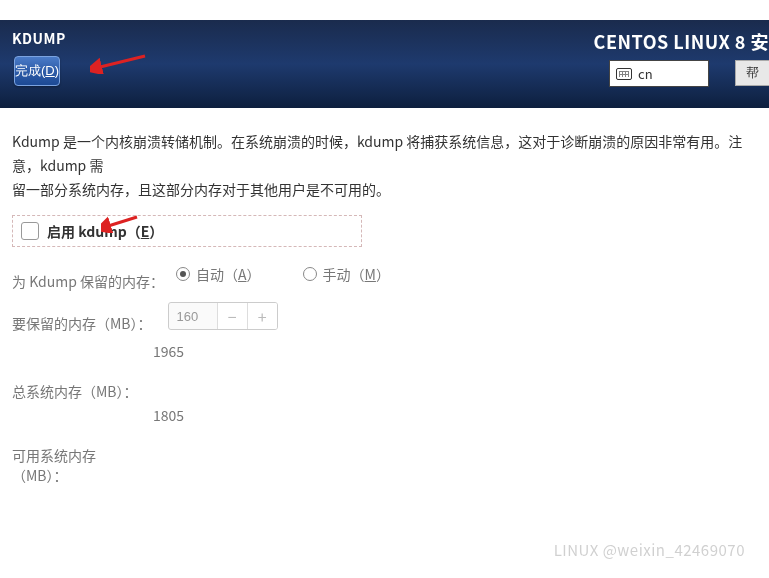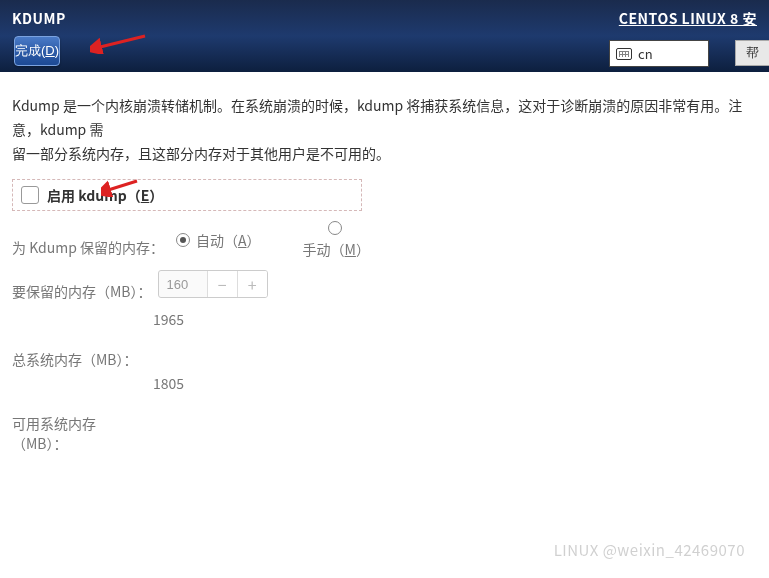--- a/index.html
+++ b/index.html
@@ -6,40 +6,40 @@
     body {
       width: 769px;
       height: 578px;
       font-family: "Noto Sans CJK SC", "Microsoft YaHei", sans-serif;
       background: #fff;
       overflow: hidden;
       position: relative;
     }
     .topbar {
       background: linear-gradient(to bottom, #1a2b4d 0%, #1e3a6e 50%, #0d1f3e 100%);
-      height: 72px;
+      height: 88px;
       color: #fff;
       position: relative;
+      margin-top: 20px;
     }
     .title {
       position: absolute;
       top: 8px;
       left: 12px;
       font-size: 14px;
       font-weight: bold;
       letter-spacing: 0.5px;
     }
     .distro {
       position: absolute;
       top: 8px;
-      right: 12px;
-      font-size: 14px;
+      right: 0;
+      font-size: 18px;
       font-weight: bold;
       letter-spacing: 0.5px;
-      text-decoration: underline;
     }
     .done-btn {
       position: absolute;
       top: 36px;
       left: 14px;
       background: linear-gradient(to bottom, #4a7bc8 0%, #2e5ca8 50%, #1d4a95 100%);
       border: 1px solid #7ba3e0;
       border-radius: 4px;
       color: #fff;
       padding: 5px 0;
@@ -143,27 +143,28 @@
       justify-content: center;
       margin-right: 2px;
     }
     .radio.checked::after {
       content: '';
       width: 6px; height: 6px;
       background: #555;
       border-radius: 50%;
     }
     .radio-group { display: inline-flex; align-items: center; margin-left: 6px; gap: 4px; }
-    .radio-group + .radio-group { margin-left: 36px; flex-direction: column; }
+    .radio-group + .radio-group { margin-left: 36px; }
     .spinbox {
       display: inline-flex;
       border: 1px solid #ccc;
       border-radius: 3px;
       overflow: hidden;
       height: 28px;
+      margin-left: 10px;
     }
     .spinbox input {
       width: 48px;
       border: none;
       padding: 0 8px;
       font-size: 13px;
       color: #999;
       outline: none;
     }
     .spin-btn {

